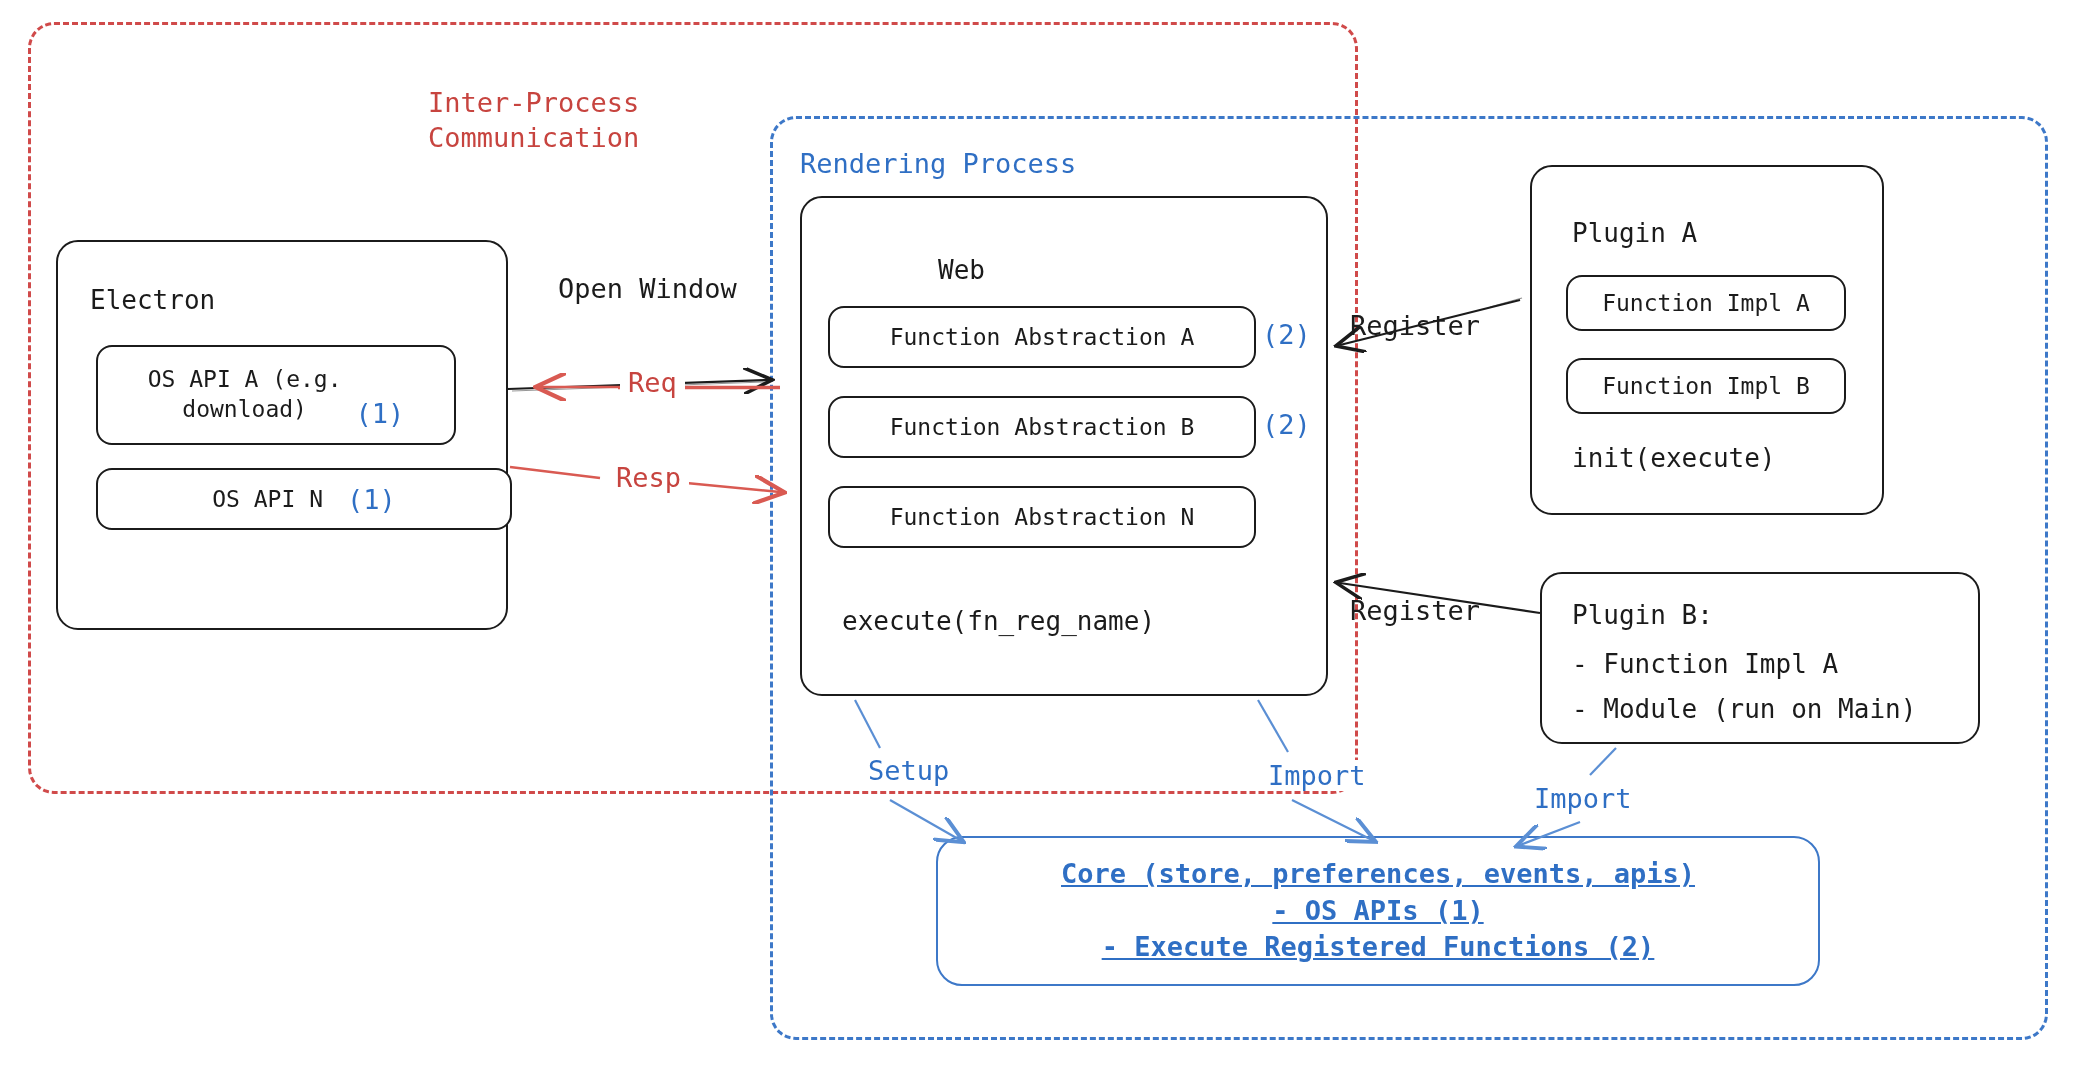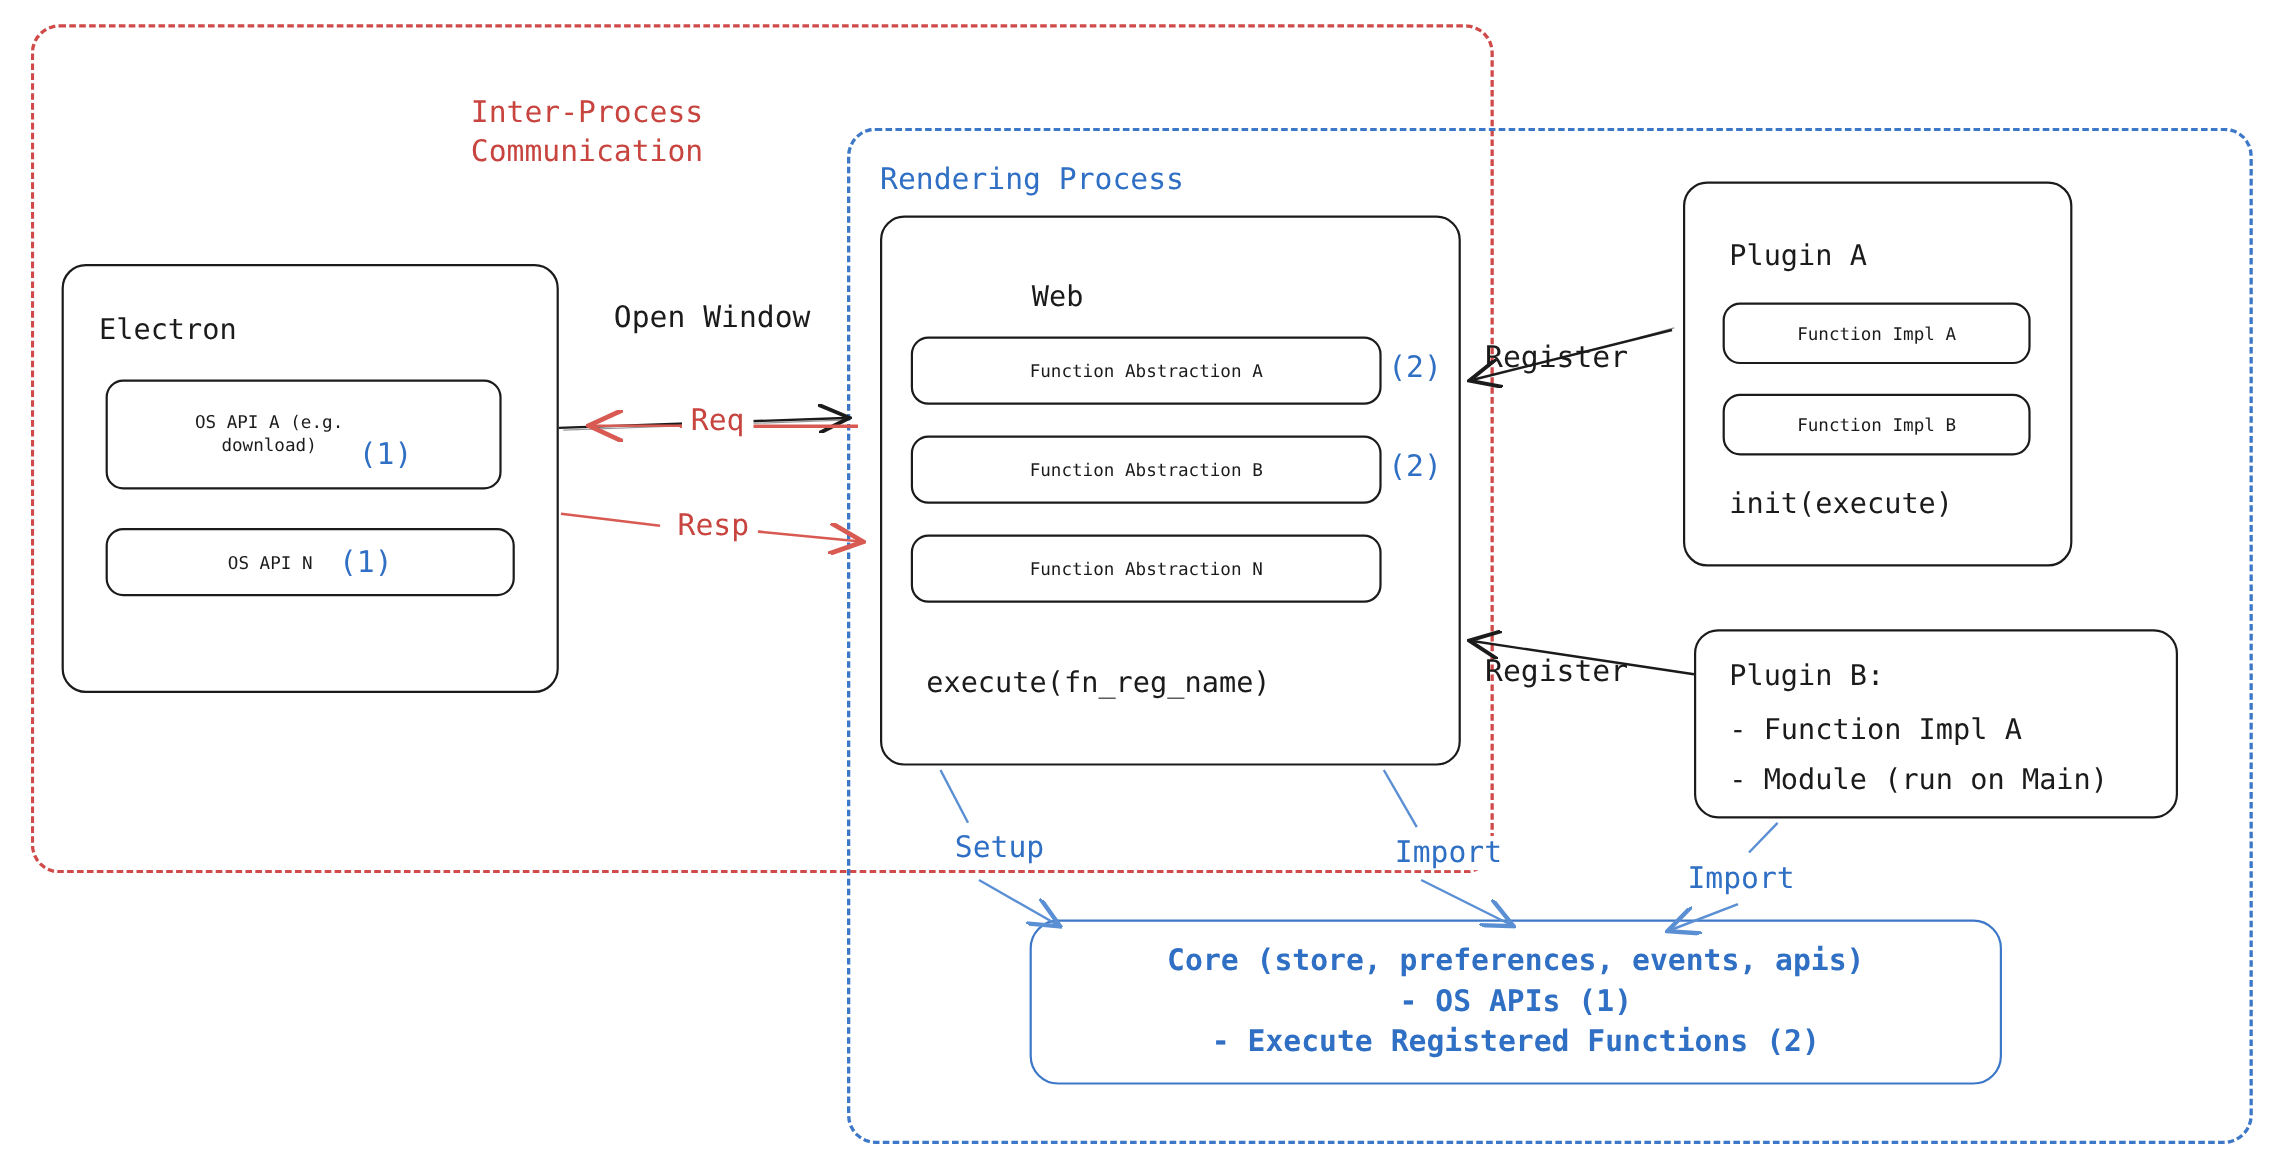--- a/index.html
+++ b/index.html
@@ -63,40 +63,41 @@
   }
 
   
   .lbl {
     font-family: "DejaVu Sans Mono", "Liberation Mono", monospace;
     color: #1b1b1b;
     white-space: pre;
   }
   .title-lbl { font-size: 27px; }
   .box-lbl   { font-size: 26px; }
-  .small-lbl { font-size: 16px; }
+  .small-lbl { font-size: 23px; }
   .red   { color: #c7443f; }
   .blue  { color: #2f6fc4; }
   .edge-lbl {
     font-size: 27px;
     font-family: "DejaVu Sans Mono", "Liberation Mono", monospace;
     white-space: pre;
   }
   .marker {
     font-size: 27px;
     color: #2f6fc4;
     font-family: "DejaVu Sans Mono", "Liberation Mono", monospace;
   }
   .core-line {
     font-family: "DejaVu Sans Mono", "Liberation Mono", monospace;
     color: #2f6fc4;
     font-weight: bold;
     font-size: 27px;
     line-height: 1.35;
     white-space: pre;
+    text-decoration: underline;
   }
   .multiline { white-space: pre; line-height: 1.3; }
   .plug-list {
     font-size: 26px;
     line-height: 1.5;
     white-space: pre;
     color: #1b1b1b;
     padding-left: 26px;
   }
 </style>
@@ -116,21 +117,21 @@
 
   <div class="abs box" style="left:56px; top:240px; width:452px; height:390px;"></div>
   <div class="abs lbl box-lbl" style="left:90px; top:285px;">Electron</div>
 
   <div class="abs subbox" style="left:96px; top:345px; width:360px; height:100px;">
     <span class="lbl small-lbl multiline" style="text-align:center;">OS API A (e.g.
 download)</span>
     <span class="marker" style="margin-left:14px; align-self:flex-end; margin-bottom:14px;">(1)</span>
   </div>
 
-  <div class="abs subbox" style="left:96px; top:480px; width:372px; height:62px;">
+  <div class="abs subbox" style="left:96px; top:468px; width:416px; height:62px;">
     <span class="lbl small-lbl">OS API N</span>
     <span class="marker" style="margin-left:24px;">(1)</span>
   </div>
 
   <div class="abs box" style="left:800px; top:196px; width:528px; height:500px;"></div>
   <div class="abs lbl box-lbl" style="left:938px; top:255px;">Web</div>
 
   <div class="abs subbox" style="left:828px; top:306px; width:428px; height:62px;">
     <span class="lbl small-lbl">Function Abstraction A</span>
   </div>

